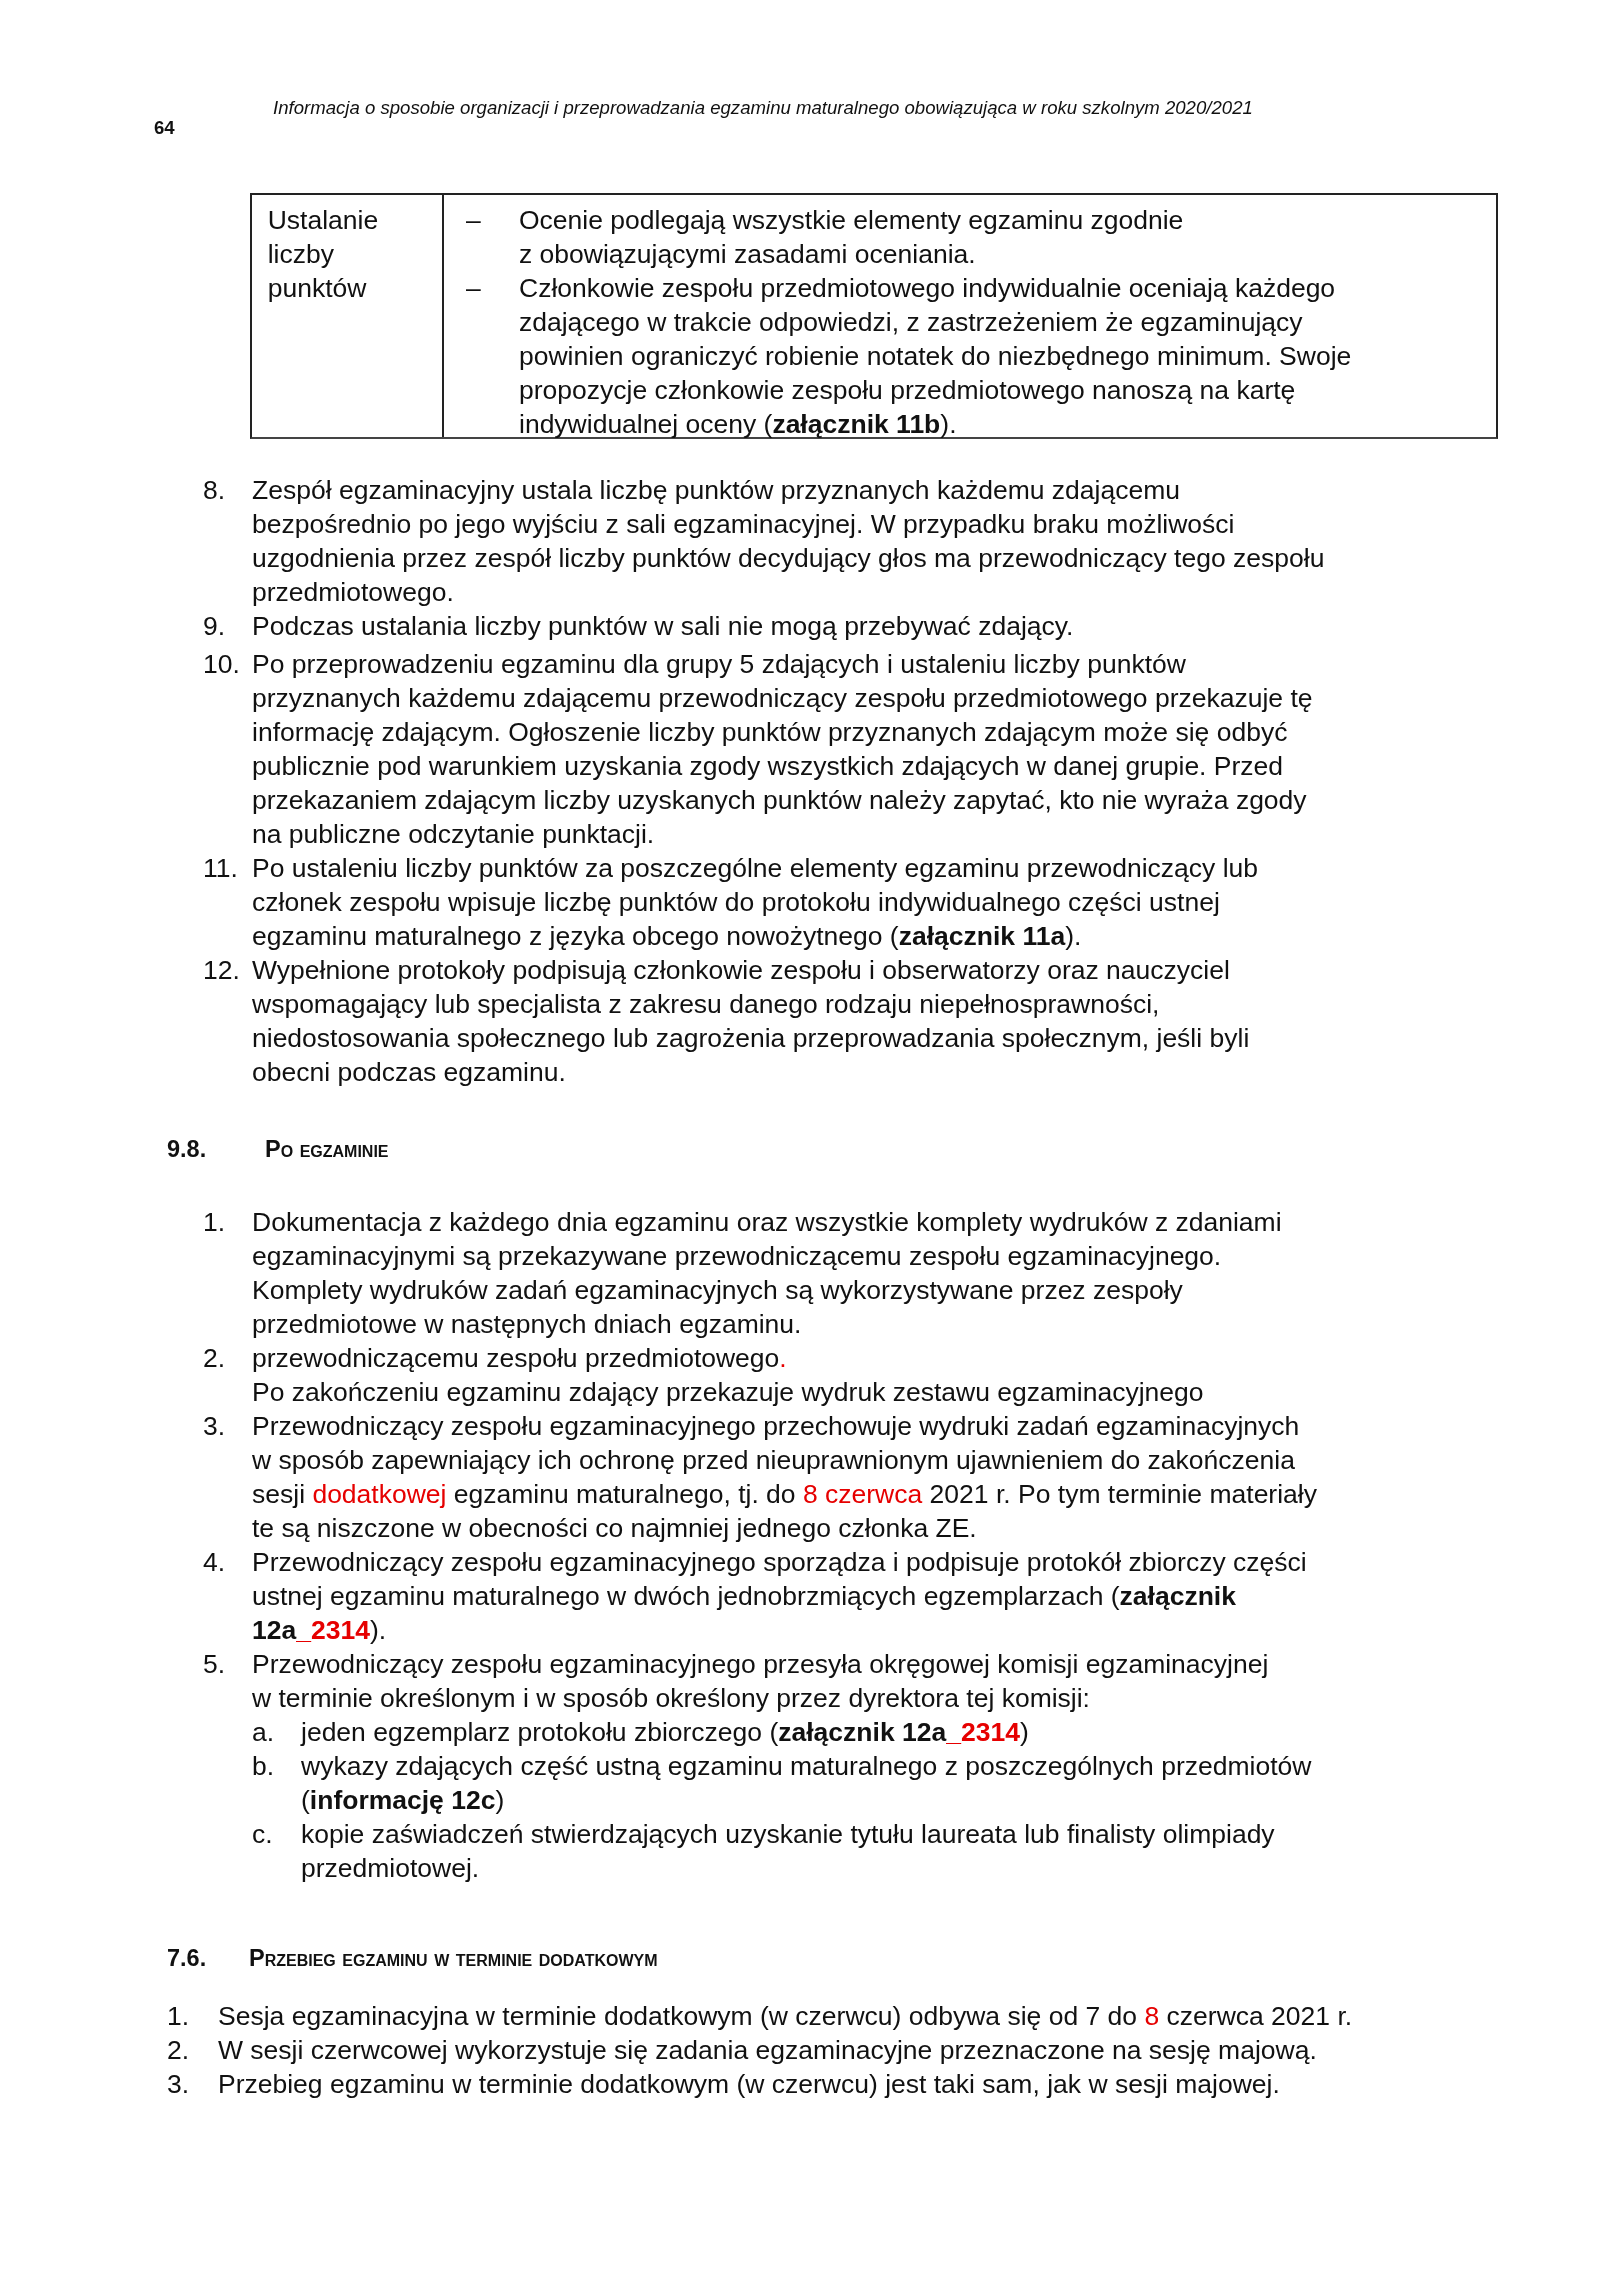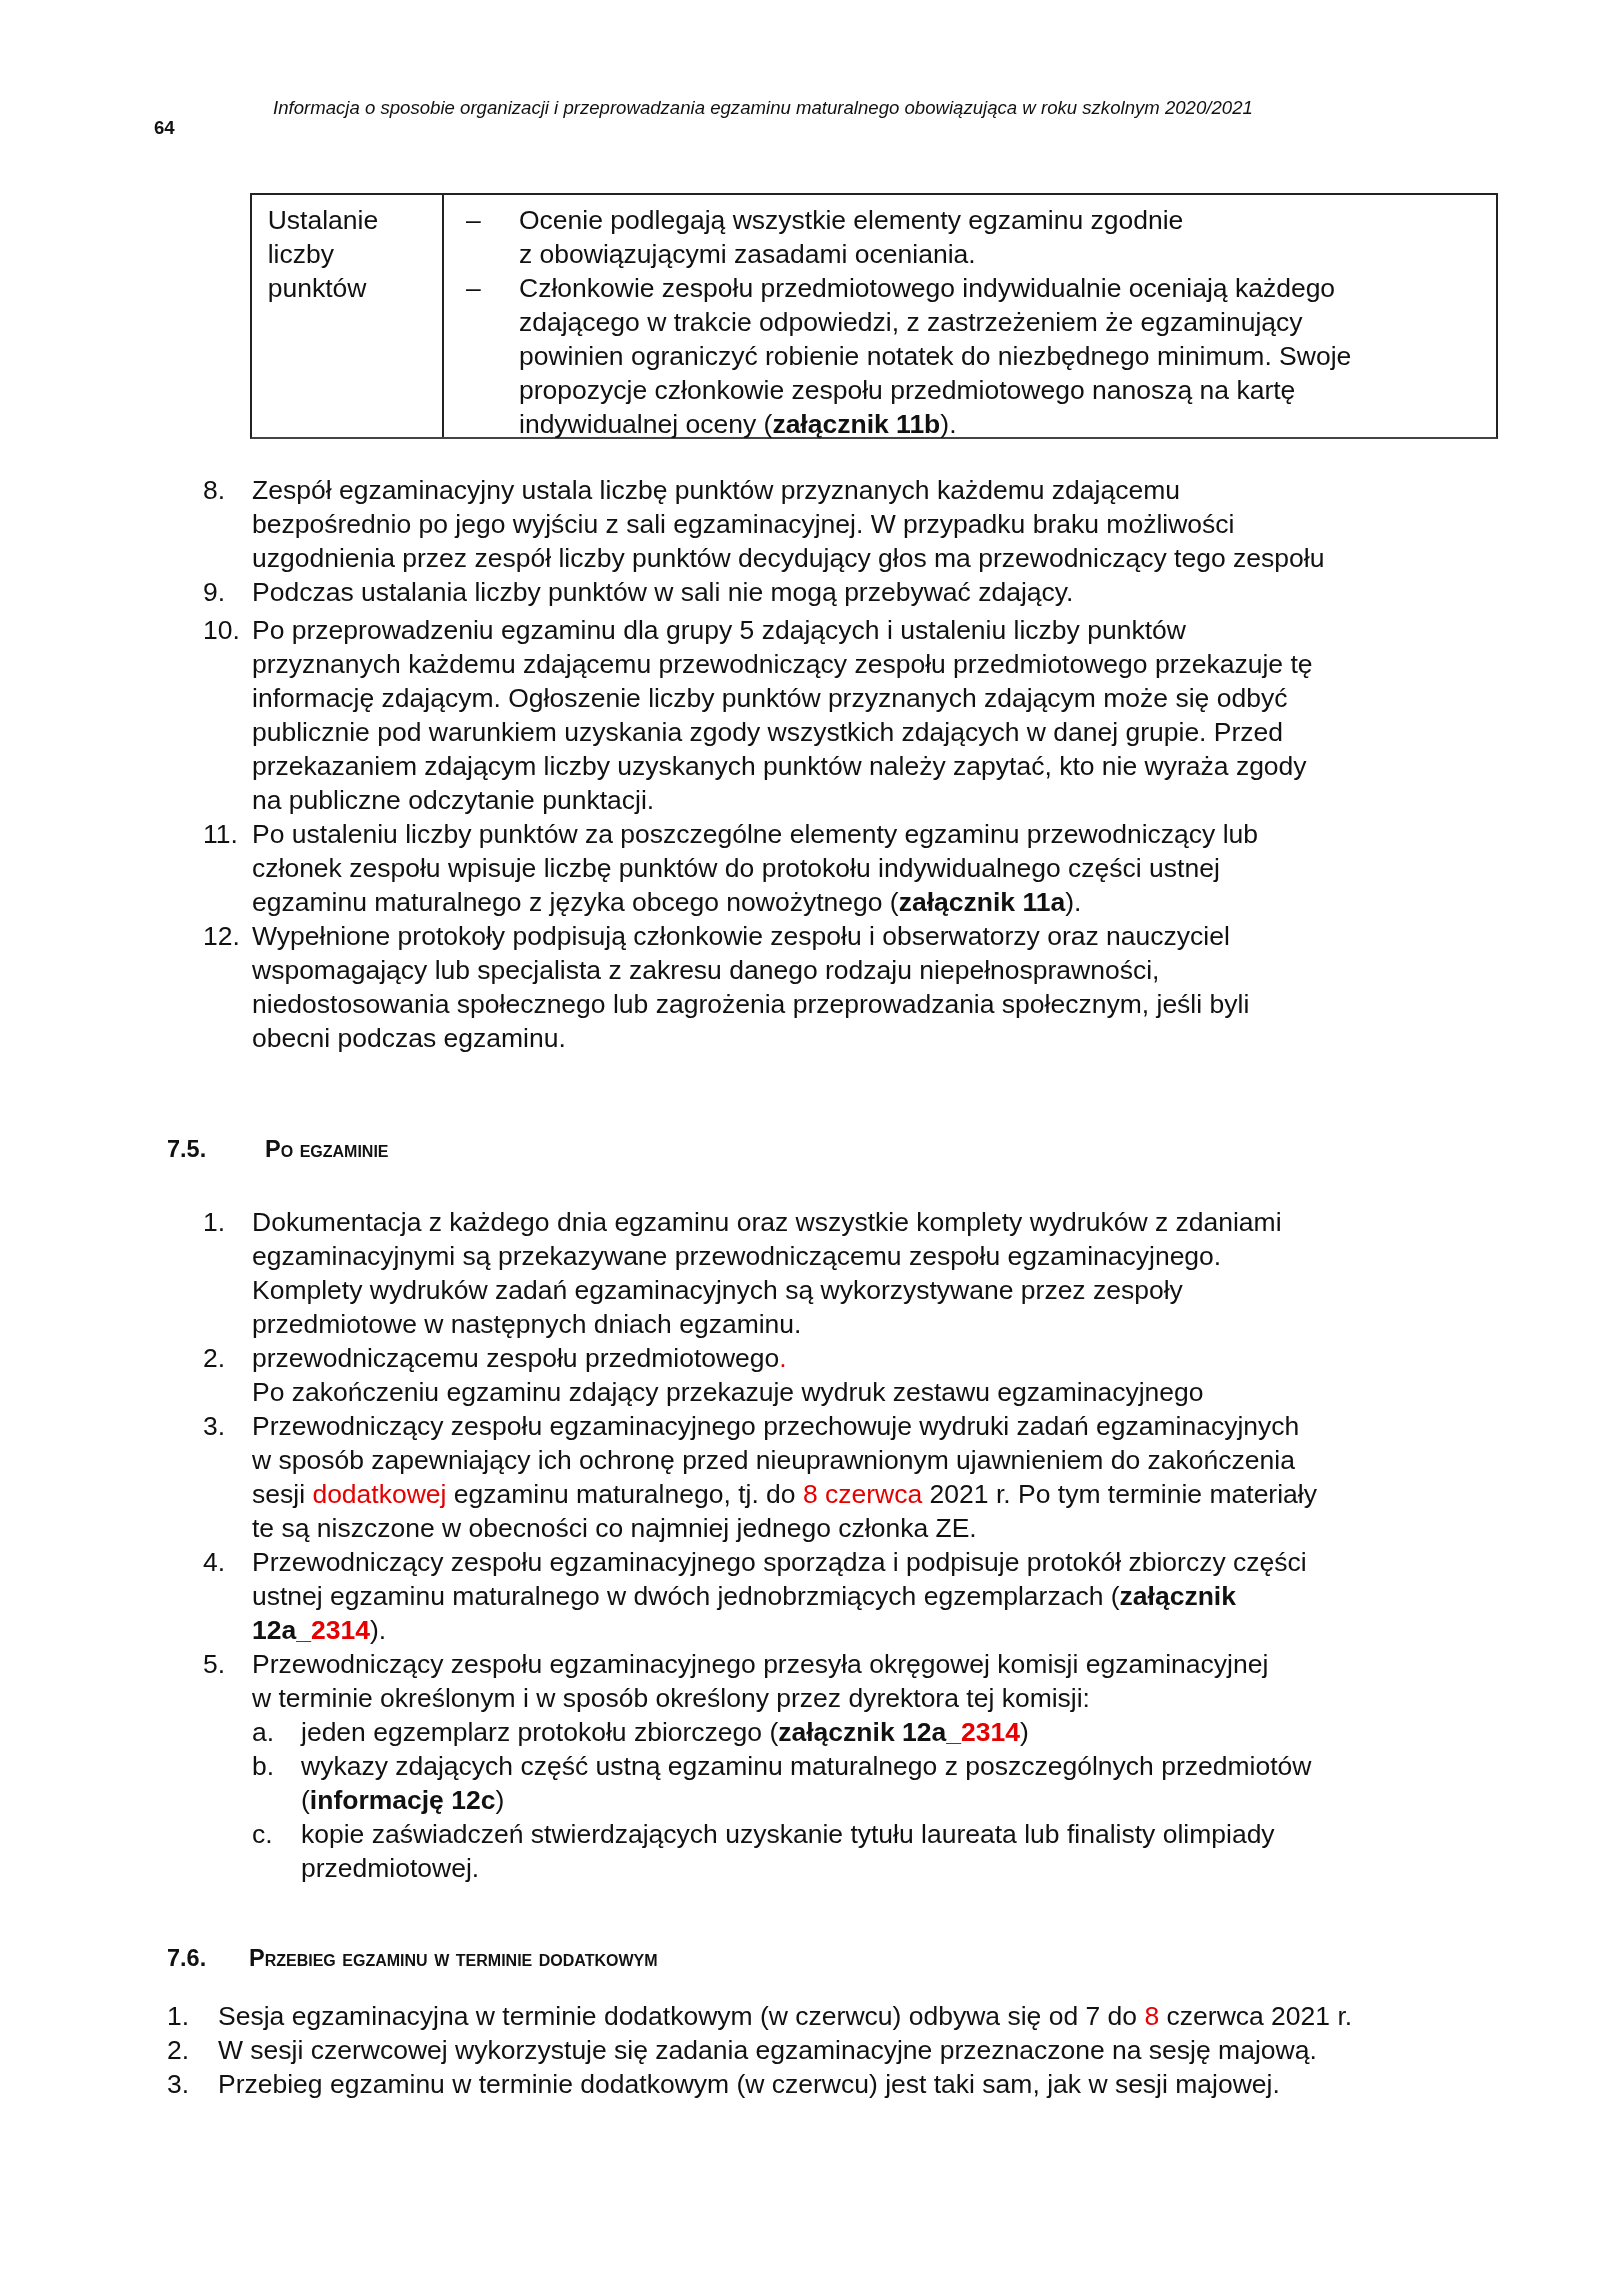--- a/index.html
+++ b/index.html
@@ -73,20 +73,21 @@
     </div>
   </div>
 </div>
 
 <div class="list" style="top:473px; left:203px; width:1313px;">
   <div class="li">
     <span class="num">8.</span>
     <div>Zespół egzaminacyjny ustala liczbę punktów przyznanych każdemu zdającemu</div>
     <div>bezpośrednio po jego wyjściu z sali egzaminacyjnej. W przypadku braku możliwości</div>
     <div>uzgodnienia przez zespół liczby punktów decydujący głos ma przewodniczący tego zespołu</div>
+    <div>przedmiotowego.</div>
   </div>
   <div class="li" style="margin-bottom:3.9px;">
     <span class="num">9.</span>
     <div>Podczas ustalania liczby punktów w sali nie mogą przebywać zdający.</div>
   </div>
   <div class="li">
     <span class="num">10.</span>
     <div>Po przeprowadzeniu egzaminu dla grupy 5 zdających i ustaleniu liczby punktów</div>
     <div>przyznanych każdemu zdającemu przewodniczący zespołu przedmiotowego przekazuje tę</div>
     <div>informację zdającym. Ogłoszenie liczby punktów przyznanych zdającym może się odbyć</div>
@@ -103,21 +104,21 @@
   <div class="li">
     <span class="num">12.</span>
     <div>Wypełnione protokoły podpisują członkowie zespołu i obserwatorzy oraz nauczyciel</div>
     <div>wspomagający lub specjalista z zakresu danego rodzaju niepełnosprawności,</div>
     <div>niedostosowania społecznego lub zagrożenia przeprowadzania społecznym, jeśli byli</div>
     <div>obecni podczas egzaminu.</div>
   </div>
 </div>
 
 <div class="heading" style="top:1135px; left:167px;">
-  <span class="hnum">7.5.</span>
+  <span class="hnum">9.8.</span>
   <span class="sc" style="position:absolute; left:98px;">Po egzaminie</span>
 </div>
 
 <div class="list" style="top:1205px; left:203px; width:1313px;">
   <div class="li">
     <span class="num">1.</span>
     <div>Dokumentacja z każdego dnia egzaminu oraz wszystkie komplety wydruków z zdaniami</div>
     <div>egzaminacyjnymi są przekazywane przewodniczącemu zespołu egzaminacyjnego.</div>
     <div>Komplety wydruków zadań egzaminacyjnych są wykorzystywane przez zespoły</div>
     <div>przedmiotowe w następnych dniach egzaminu.</div>

